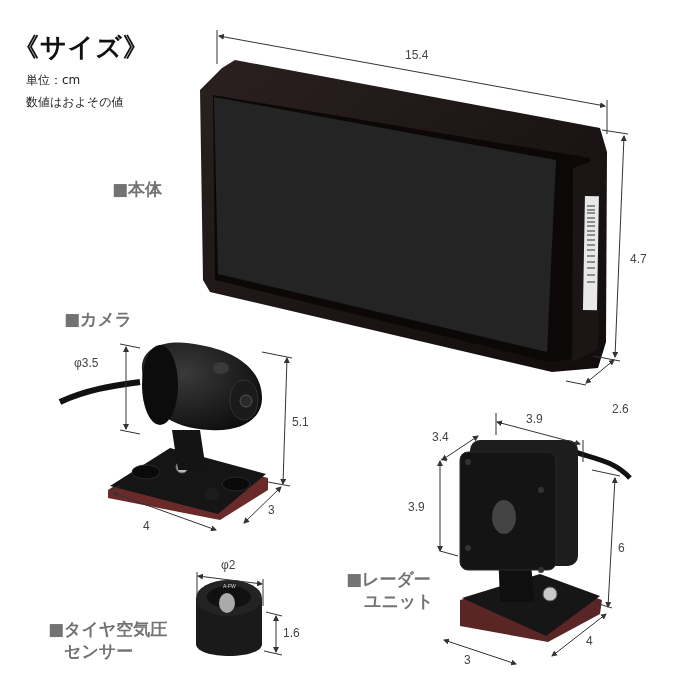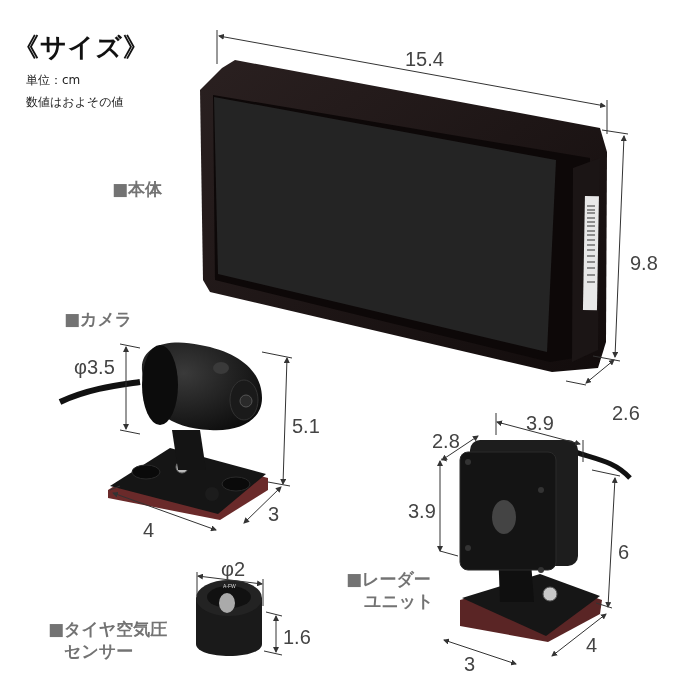--- a/index.html
+++ b/index.html
@@ -2,21 +2,21 @@
 <html><head>
 <meta charset="utf-8">
 <style>
   html, body { margin:0; padding:0; background:#ffffff; }
   body { width:700px; height:700px; position:relative; overflow:hidden;
          font-family:"DejaVu Sans","Liberation Sans",sans-serif; color:#111; }
   .abs { position:absolute; }
   .title { left:13px; top:30px; font-size:26px; font-weight:bold; letter-spacing:1px; }
   .note { left:26px; font-size:12px; color:#222; }
   .label { font-size:17px; font-weight:bold; color:#737373; line-height:22px; white-space:nowrap; }
-  .dim { font-family:"Liberation Sans",sans-serif; font-size:20px; color:#444; white-space:nowrap; }
+  .dim { font-family:"Liberation Sans",sans-serif; font-size:12px; color:#444; white-space:nowrap; }
   svg.layer { position:absolute; left:0; top:0; }
 </style>
 </head>
 <body>
 
 <div class="abs title">《サイズ》</div>
 <div class="abs note" style="top:72px;">単位：cm</div>
 <div class="abs note" style="top:94px;">数値はおよその値</div>
 
 <svg class="layer" width="700" height="700" viewBox="0 0 700 700">
@@ -138,32 +138,32 @@
     <line x1="263" y1="579" x2="263" y2="606"></line>
     <line x1="198" y1="576" x2="262" y2="584" marker-start="url(#arr)" marker-end="url(#arr)"></line>
     <line x1="266" y1="612" x2="282" y2="616"></line>
     <line x1="264" y1="651" x2="282" y2="655"></line>
     <line x1="276" y1="616" x2="276" y2="652" marker-start="url(#arr)" marker-end="url(#arr)"></line>
   </g>
 </svg>
 
 <div class="abs label" style="left:112px; top:178px;">■本体</div>
 <div class="abs dim" style="left:405px; top:48px;">15.4</div>
-<div class="abs dim" style="left:630px; top:252px;">9.8</div>
+<div class="abs dim" style="left:630px; top:252px;">4.7</div>
 <div class="abs dim" style="left:612px; top:370px;margin-top:32px;">2.6</div>
 
 <div class="abs label" style="left:64px; top:308px;">■カメラ</div>
 <div class="abs dim" style="left:74px; top:356px;">φ3.5</div>
 <div class="abs dim" style="left:292px; top:415px;">5.1</div>
 <div class="abs dim" style="left:143px; top:519px;">4</div>
 <div class="abs dim" style="left:268px; top:503px;">3</div>
 
 <div class="abs label" style="left:346px; top:568px;">■レーダー</div>
 <div class="abs label" style="left:364px; top:590px;">ユニット</div>
-<div class="abs dim" style="left:432px; top:430px;">2.8</div>
+<div class="abs dim" style="left:432px; top:430px;">3.4</div>
 <div class="abs dim" style="left:526px; top:412px;">3.9</div>
 <div class="abs dim" style="left:408px; top:500px;">3.9</div>
 <div class="abs dim" style="left:618px; top:541px;">6</div>
 <div class="abs dim" style="left:464px; top:653px;">3</div>
 <div class="abs dim" style="left:586px; top:634px;">4</div>
 
 <div class="abs label" style="left:48px; top:618px;">■タイヤ空気圧</div>
 <div class="abs label" style="left:64px; top:640px;">センサー</div>
 <div class="abs dim" style="left:221px; top:558px;">φ2</div>
 <div class="abs dim" style="left:283px; top:626px;">1.6</div>

